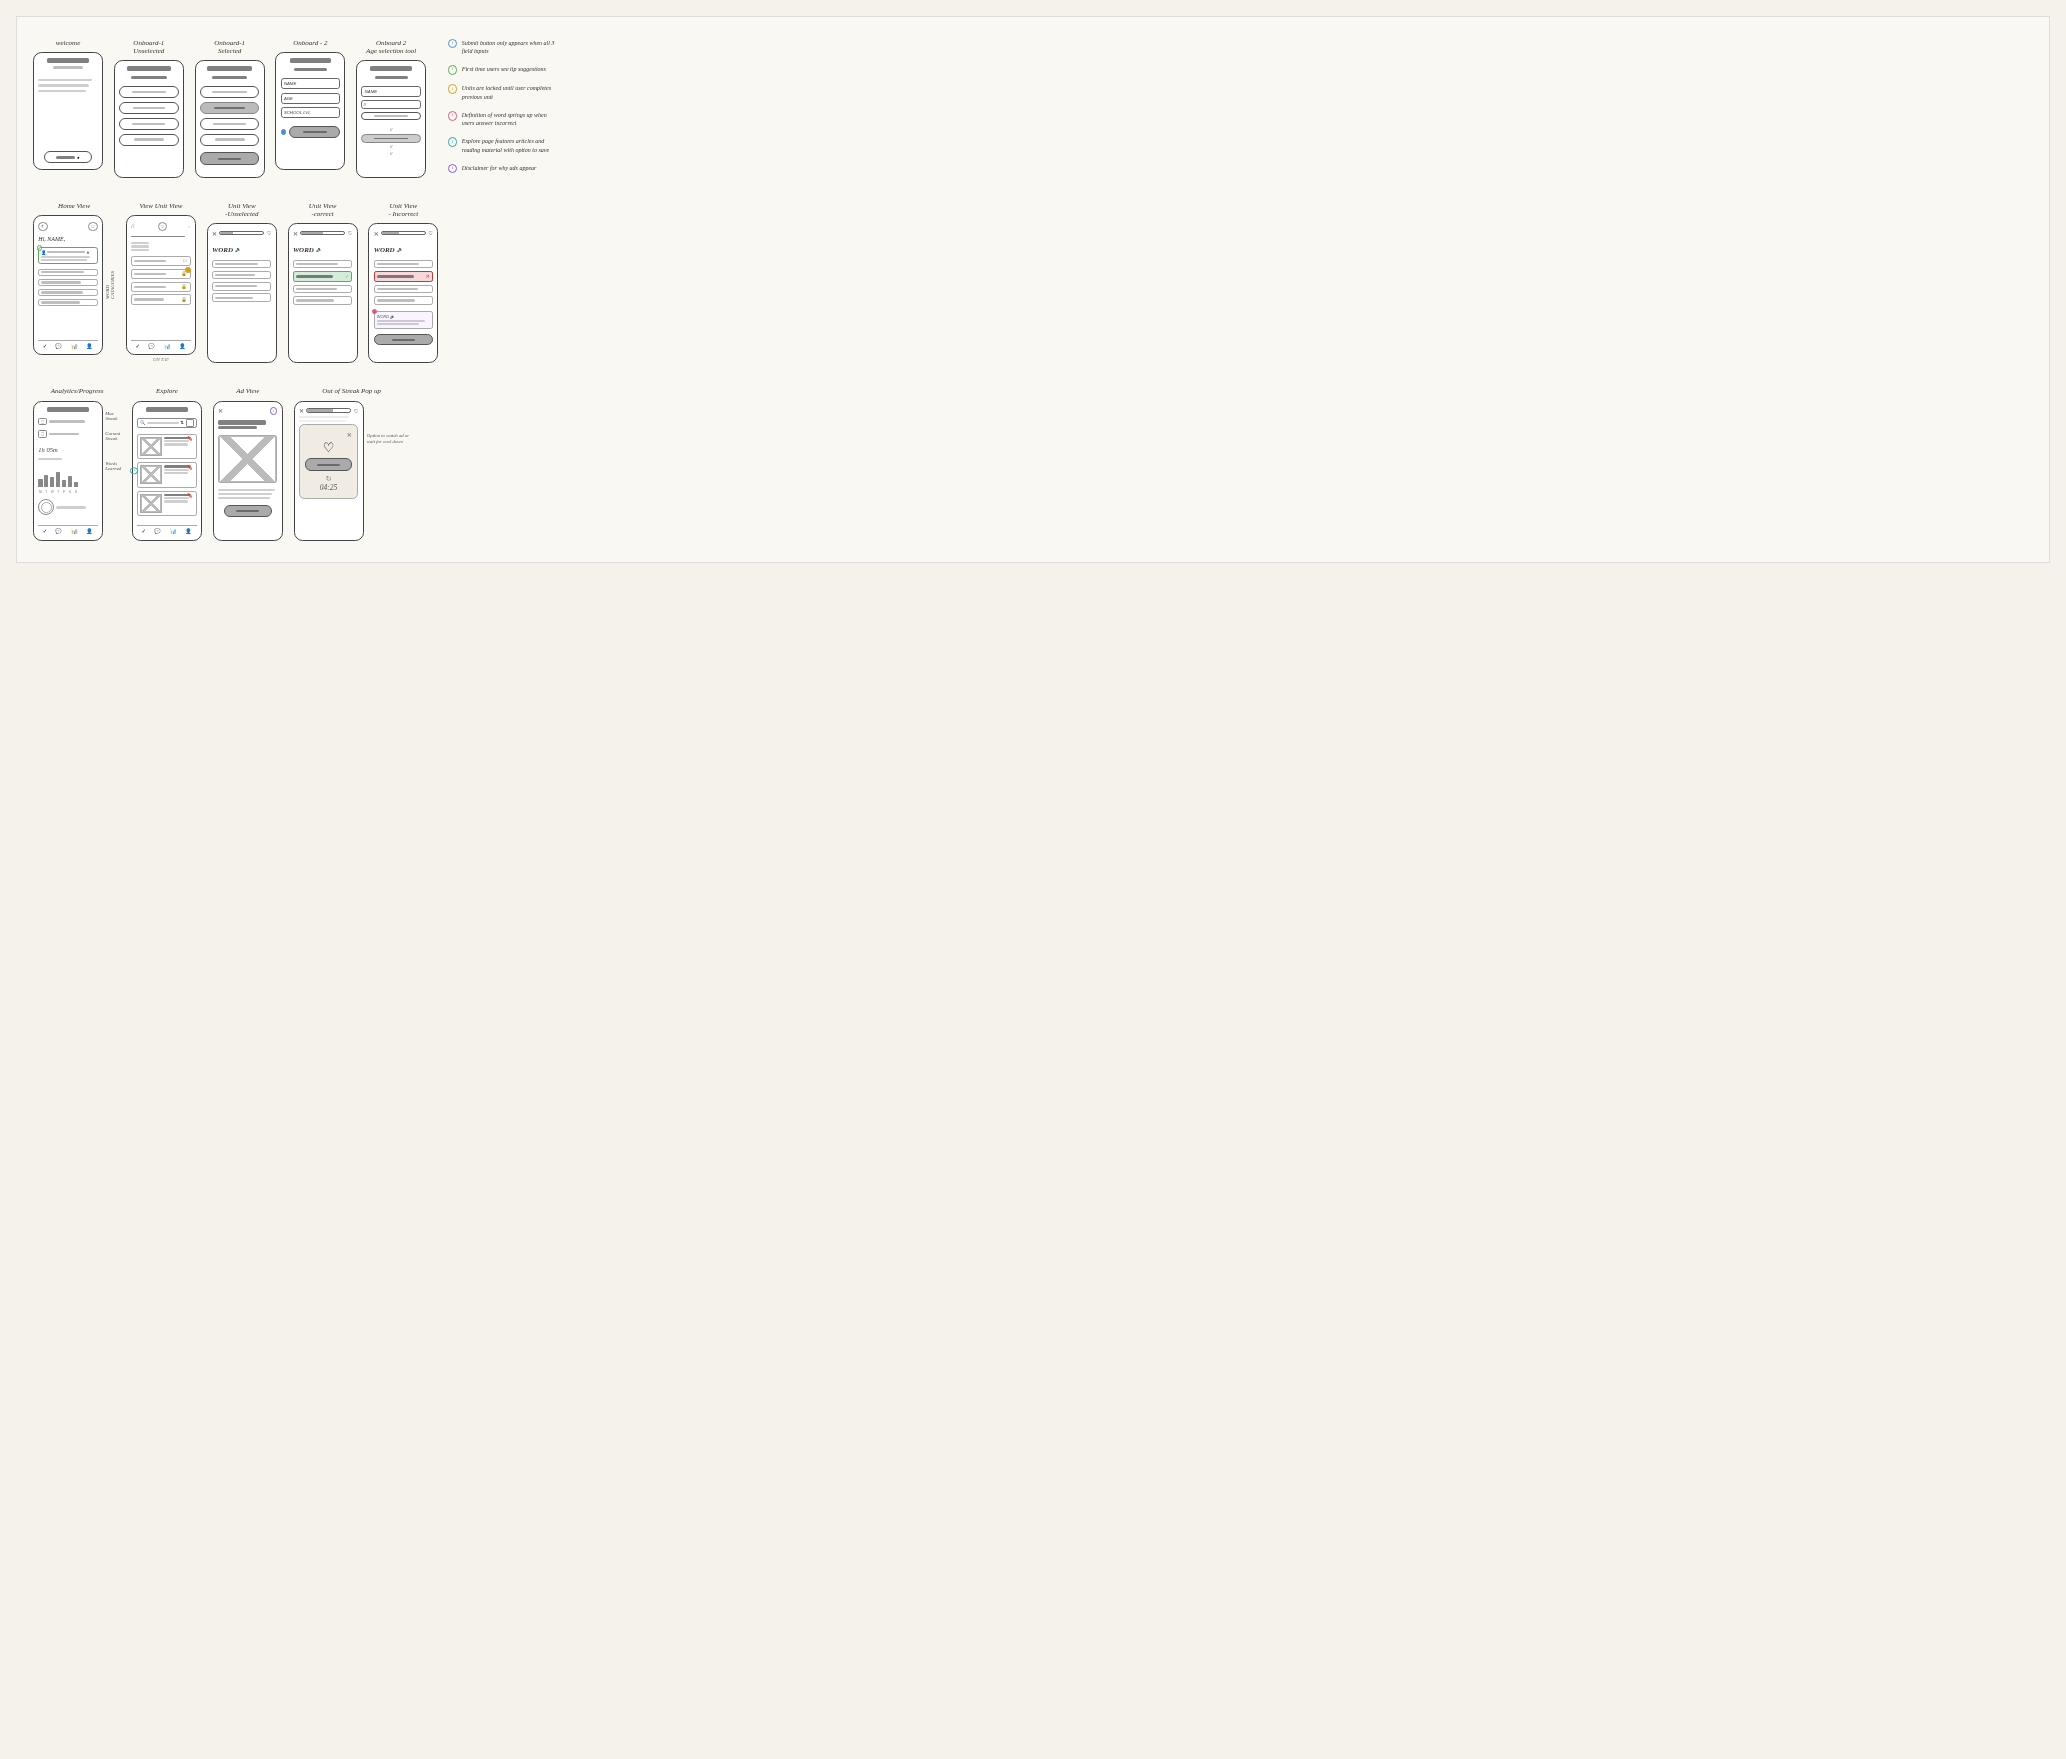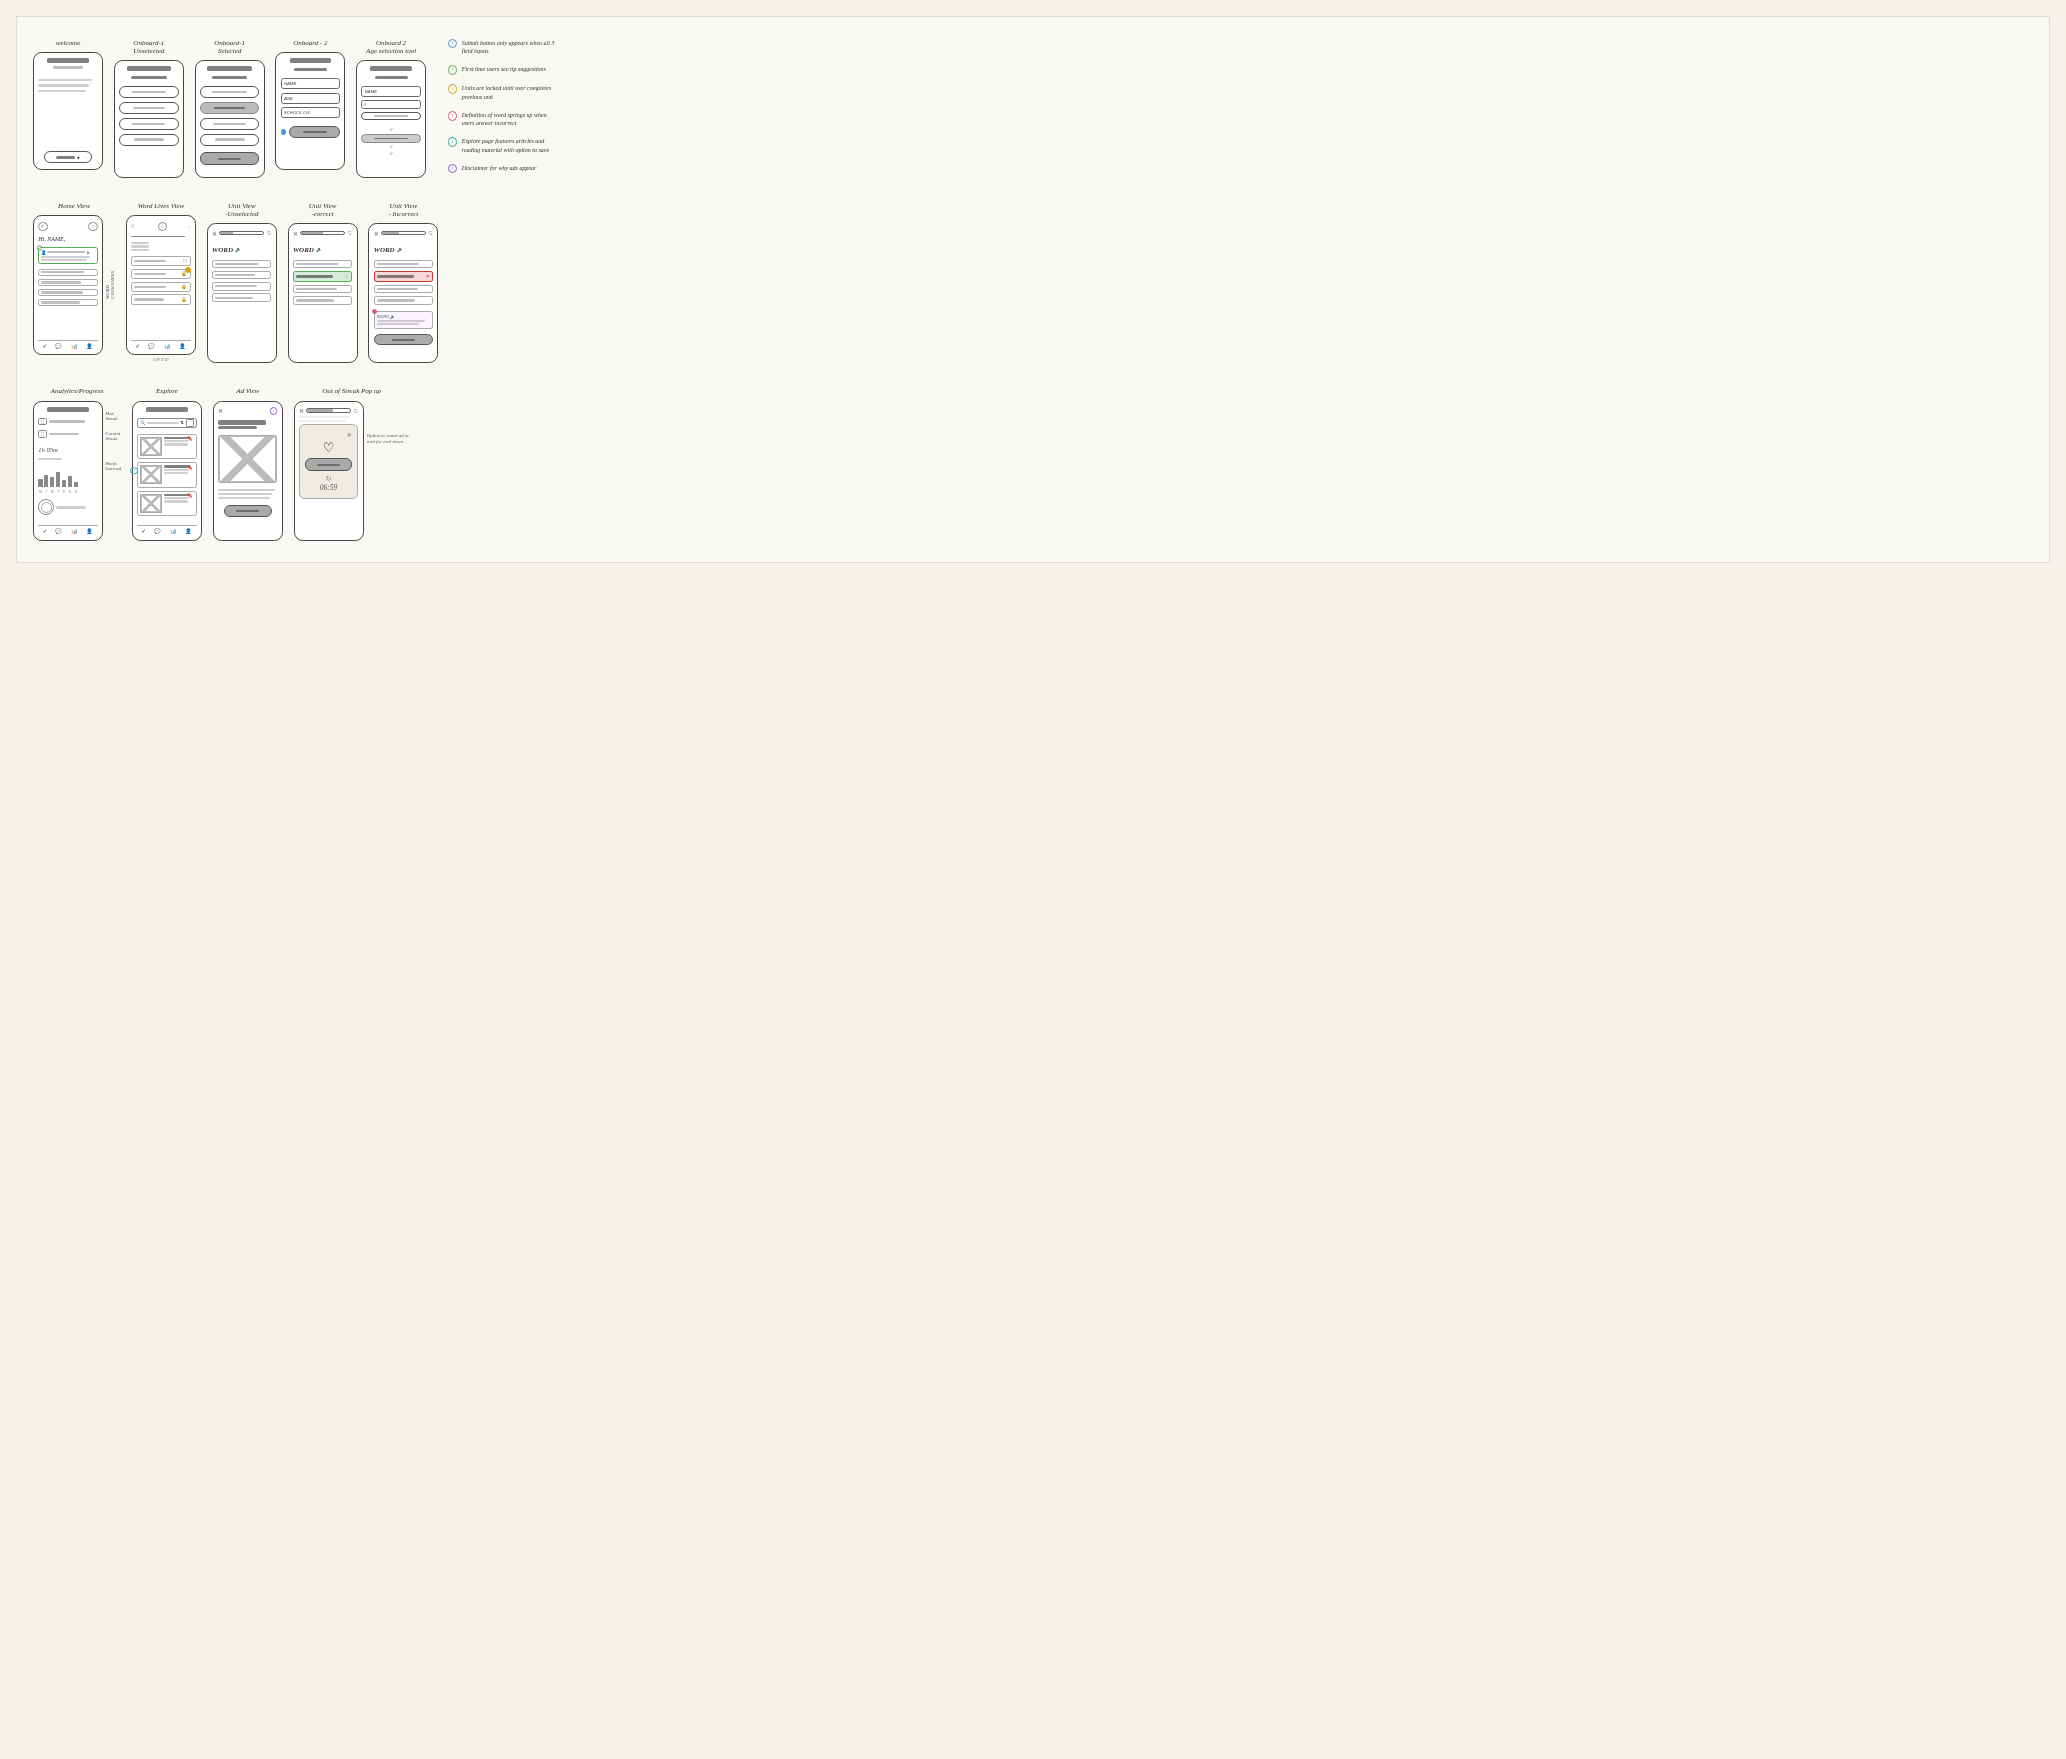--- a/index.html
+++ b/index.html
@@ -492,21 +492,21 @@
             <span style="font-size:5.4px;">📊</span>
             <span style="font-size:5.4px;">👤</span>
           </div>
         </div>
 
         <div style="font-size:4.8px; font-style:italic; font-family:Georgia,serif; color:#555; writing-mode:vertical-rl; transform:rotate(180deg); white-space:nowrap;">WORD<br>CATAGORIES</div>
       </div>
     </div>
 
     <div class="screen-wrapper">
-      <div class="screen-title">Word Lives View</div>
+      <div class="screen-title">View Unit View</div>
       <div style="display:flex; flex-direction:column; align-items:center;">
         <div class="phone tall">
 
           <div class="top-icons-row">
             <div style="font-size:4.8px; color:#888;">/☾</div>
             <div class="small-icon-circle" style="font-size:4.3px;">♡</div>
             <div style="font-size:4.3px; color:#888;">○</div>
           </div>
           <div style="height:1.1px; background:#888; border-radius:0.5px; margin-bottom:2.2px; width:90%;"></div>
 
@@ -841,21 +841,21 @@
               </div>
 
               <div style="text-align:center; font-size:13px; margin-bottom:3.2px;">♡</div>
 
               <div class="sketch-btn dark-filled" style="width:100%; height:13px; margin-bottom:3.2px;">
                 <div class="sketch-line dark" style="width:50%; height:2.2px;"></div>
               </div>
 
               <div style="text-align:center; font-size:7.5px; color:#888;">↻</div>
 
-              <div class="timer-text">06:59</div>
+              <div class="timer-text">04:25</div>
             </div>
           </div>
         </div>
 
         <div style="font-size:4.8px; font-style:italic; font-family:Georgia,serif; color:#555; max-width:43px; line-height:1.4; margin-top:32px;">Option
 to watch ad
 or wait for
 cool down</div>
       </div>
     </div>

